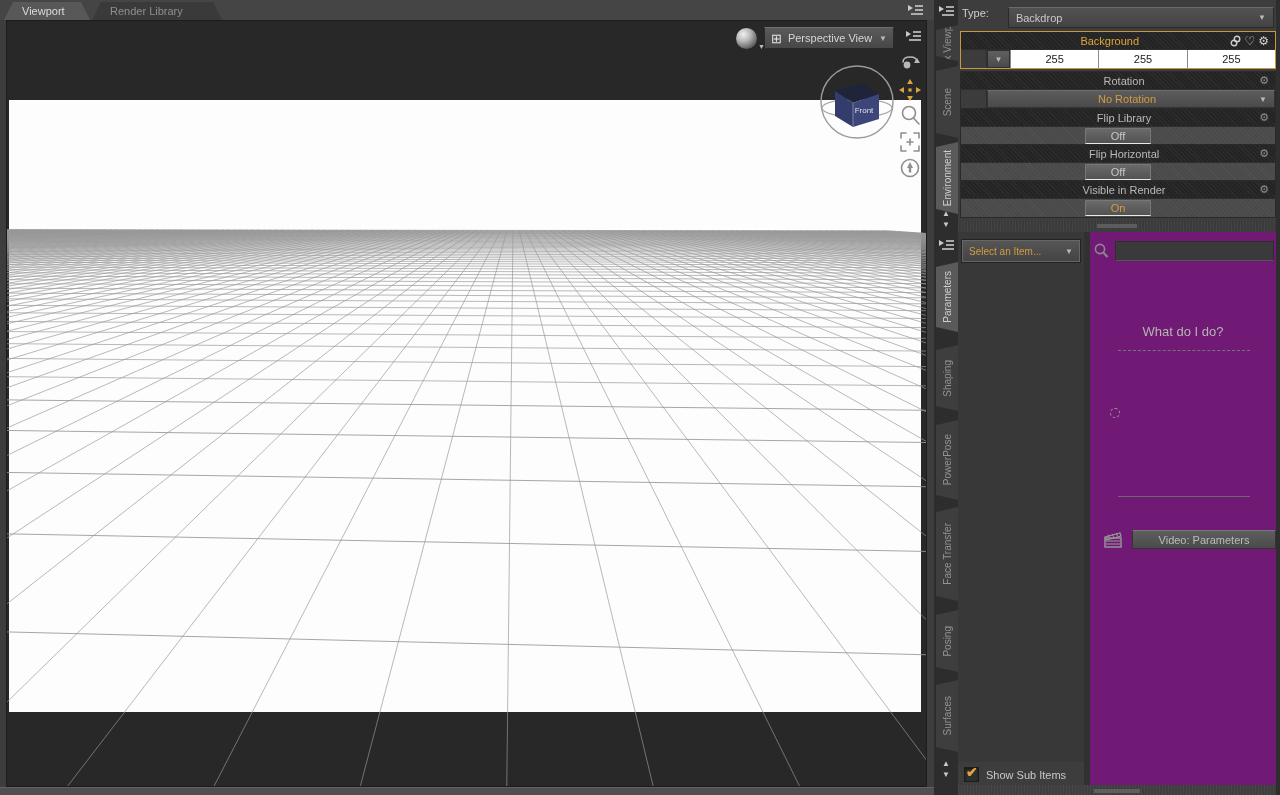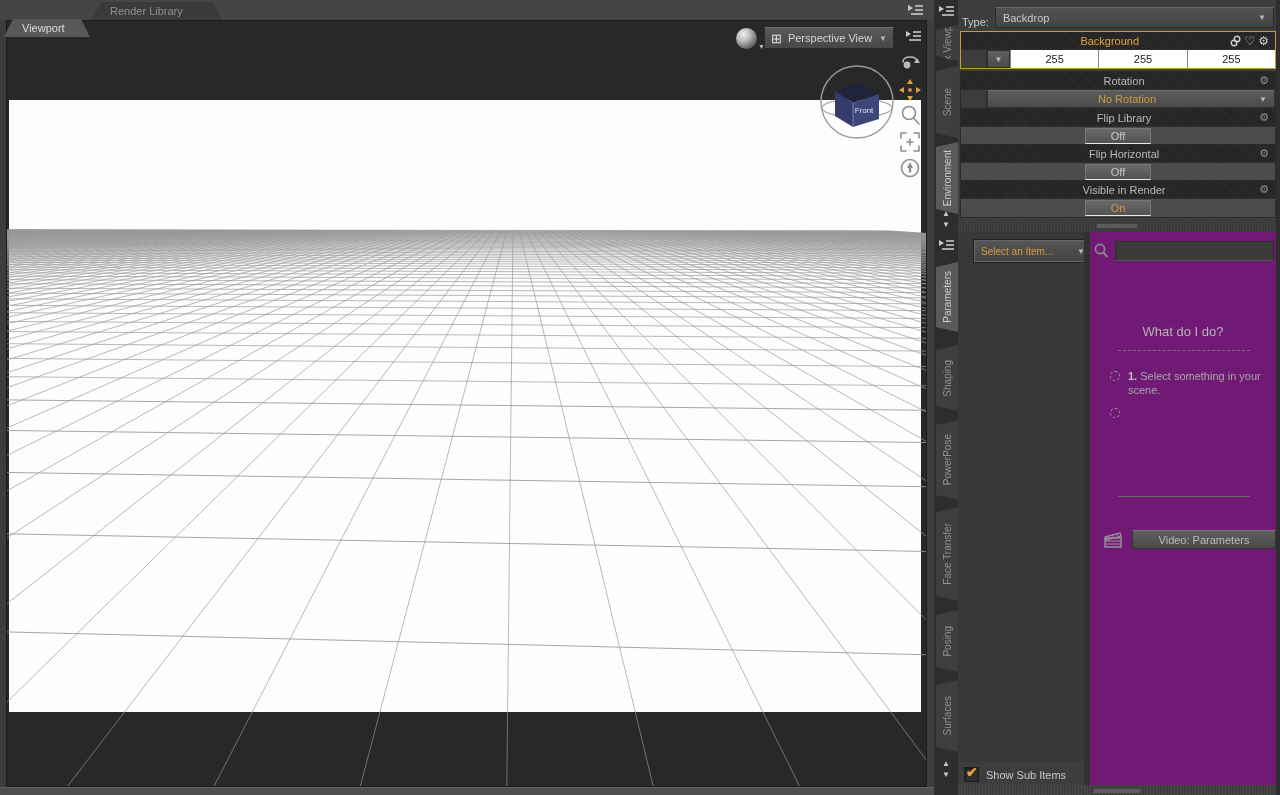--- a/index.html
+++ b/index.html
@@ -4,21 +4,21 @@
 <style>
   * { margin:0; padding:0; box-sizing:border-box; }
   html,body { width:1280px; height:795px; overflow:hidden; background:#3d3d3d;
               font-family:"Liberation Sans", sans-serif; font-size:11px; color:#c4c4c4; }
 
   
   #doc-tabbar { position:absolute; left:0; top:0; width:934px; height:20px; background:#454545; }
   .doc-tab { position:absolute; top:2px; height:18px; line-height:18px; padding:0 18px;
              clip-path:polygon(9px 0, calc(100% - 9px) 0, 100% 100%, 0 100%);
              font-size:11px; cursor:default; }
-  .doc-tab.active { background:#585858; color:#dcdcdc; z-index:2;margin-top:17px; }
+  .doc-tab.active { background:#585858; color:#dcdcdc; z-index:2; }
   .doc-tab.inactive { background:#3a3a3a; color:#8f8f8f; z-index:1; }
   .panemenu { width:18px; height:14px; }
 
   
   #viewport { position:absolute; left:6px; top:20px; width:921px; height:767px;
               background:#282828; border:1px solid #1c1c1c; overflow:hidden; }
   #white-area { position:absolute; left:2px; top:79px; width:912px; height:612px; background:#fdfdfd; }
   #grid-svg { position:absolute; left:0; top:0; width:921px; height:767px; }
   #vp-toolbar { position:absolute; left:0; top:0; width:921px; height:55px; }
   #sphere-icon { position:absolute; left:729px; top:7px; width:21px; height:21px; border-radius:50%;
@@ -46,21 +46,21 @@
   .vtab { position:absolute; left:2px; width:22px; display:flex; align-items:center; justify-content:center;
           clip-path:polygon(0 5px, 100% 0, 100% 100%, 0 calc(100% - 5px)); }
   .vtab span { writing-mode:vertical-rl; transform:rotate(180deg); font-size:10px; white-space:nowrap; }
   .vtab.active { background:#5a5a5a; color:#cfcfcf; }
   .vtab.inactive { background:#3e3e3e; color:#949494; }
   .scroll-arrows { position:absolute; left:5px; width:14px; text-align:center; color:#c9c9c9; font-size:8px; line-height:11px; }
 
   
   #right-panel { position:absolute; left:958px; top:0; width:322px; height:795px; background:#3d3d3d;
                  border-right:4px solid #2e2e2e; }
-  #type-row { position:absolute; left:4px; top:7px; width:312px; height:21px; display:flex; align-items:flex-end; gap:6px; }
+  #type-row { position:absolute; left:4px; top:7px; width:312px; height:21px; display:flex; align-items:flex-start; gap:19px; }
   #type-row .tlabel { color:#cfcfcf; }
   #type-dropdown { flex:1; height:21px; background:linear-gradient(#525252,#434343); border:1px solid #2a2a2a;
                    border-top-color:#6a6a6a; display:flex; align-items:center; padding:0 7px; color:#c9c9c9; }
   #type-dropdown .lbl { flex:1; }
 
   .prop { position:absolute; left:2px; width:316px; border:1px solid #2a2a2a; background:#404040;text-align:center; }
   .prop.selected { border:1px solid #c79a3c; }
   .prop-head { height:17px; background:#242424; display:flex; align-items:center; padding:0 6px 0 28px;
                background-image:repeating-linear-gradient(45deg, rgba(255,255,255,0.04) 0 1px, transparent 1px 3px); }
   .prop-head .plabel { flex:1; color:#b9b9b9; }
@@ -82,21 +82,21 @@
                 background:linear-gradient(#6a6a6a,#525252); border:1px solid #777; border-bottom-color:#e8e8e8;
                 display:flex; align-items:center; justify-content:center; color:#c6c6c6; }
   .toggle-btn.on { color:#d39c3f; }
 
   #env-splitter { position:absolute; left:0; top:221px; width:318px; height:9px; background:#3a3a3a;
                   background-image:repeating-linear-gradient(90deg, rgba(255,255,255,0.05) 0 1px, transparent 1px 3px); }
   #env-splitter .grip { position:absolute; left:50%; top:3px; transform:translateX(-50%); width:40px; height:4px; background:#5c5c5c; }
 
   
   #params-left { position:absolute; left:0; top:232px; width:126px; height:530px; background:#383838; }
-  #item-selector { position:absolute; left:16px; top:8px; width:118px; height:22px;
+  #item-selector { position:absolute; left:4px; top:8px; width:118px; height:22px;
                    background:linear-gradient(#555,#444); border:1px solid #666; outline:1px solid #222;
                    display:flex; align-items:center; padding:0 6px; }
   #item-selector .lbl { flex:1; color:#d39c3f; font-size:10px; }
   #params-divider { position:absolute; left:126px; top:232px; width:6px; height:553px; background:#313131; }
   #params-right { position:absolute; left:132px; top:232px; width:186px; height:553px; background:#701a75; }
   #search-row { position:absolute; left:2px; top:8px; width:182px; height:22px; display:flex; align-items:center; gap:5px; }
   #search-field { flex:1; height:20px; background:#3a3a3a; border:1px solid #2d2d2d; border-bottom-color:#565656; }
   #help-title { position:absolute; left:0; top:92px; width:186px; text-align:center; font-size:13px; color:#b5b5b5; }
   .sep-dashed { position:absolute; left:28px; width:132px; border-top:1px dashed #757575; }
   .sep-solid { position:absolute; left:28px; width:132px; border-top:1px solid #6a6a6a; }
@@ -598,25 +598,20 @@
       <svg width="18" height="18" viewBox="0 0 18 18">
         <circle cx="8" cy="7" r="4.6" fill="none" stroke="#8a8a8a" stroke-width="1.6"></circle>
         <line x1="11.3" y1="10.5" x2="15.5" y2="15" stroke="#8a8a8a" stroke-width="2"></line>
       </svg>
       <div id="search-field"></div>
     </div>
 
     <div id="help-title">What do I do?</div>
     <div class="sep-dashed" style="top:118px;"></div>
 
-    <div class="step" style="top:137px;">
-      <div class="spinner"></div>
-      <div class="step-text"><b>1.</b>
-        <span>Select something in your scene.</span></div>
-    </div>
     <div class="step" style="top:174px;">
       <div class="spinner"></div>
     </div>
 
     <div class="sep-solid" style="top:264px;"></div>
 
     <div id="video-row">
       <svg width="19" height="16" viewBox="0 0 19 16">
         <rect x="1" y="6" width="16" height="9" fill="none" stroke="#9a9a9a" stroke-width="1.4"></rect>
         <path d="M1 5 L16 1 L17 4 L2 8 Z" fill="none" stroke="#9a9a9a" stroke-width="1.2"></path>

